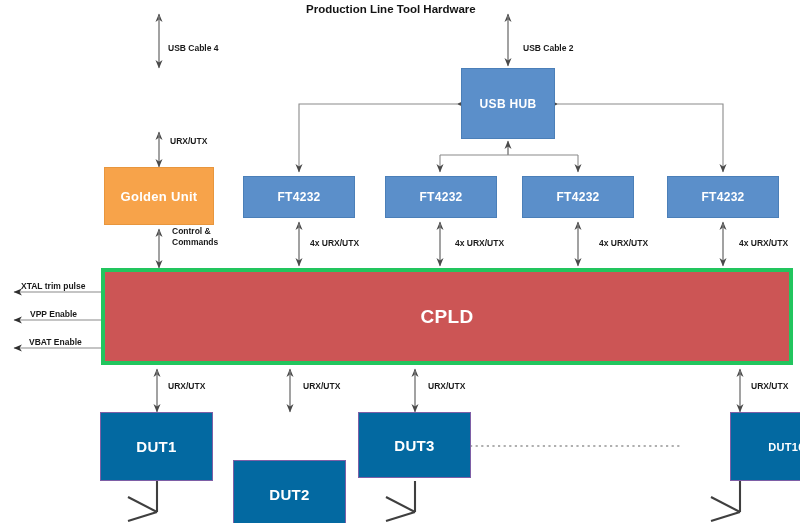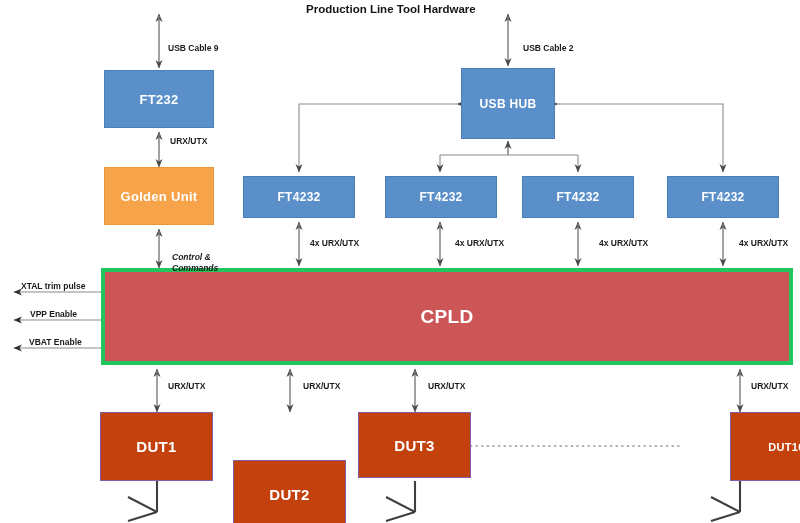--- a/index.html
+++ b/index.html
@@ -7,21 +7,21 @@
        font-family:"Liberation Sans",sans-serif;}
   #stage{position:absolute;left:0;top:0;width:800px;height:523px;}
   svg.layer{position:absolute;left:0;top:0;width:800px;height:523px;overflow:visible;}
   .box{position:absolute;box-sizing:border-box;display:flex;align-items:center;
        justify-content:center;color:#ffffff;font-weight:bold;letter-spacing:.3px;}
   .box.blue{background:#5b8fca;border:1px solid #4b7fb8;}
   .box.orange{background:#f5a košta;}
   .box.orange{background:#f6a council;}
   .box.orange{background:#f7a34a;border:1px solid #e8963d;}
   .box.red{background:#cc5555;border:4px solid #22c55e;}
-  .box.purple{background:#c2410c;border:1px solid #7e5fa6;}
+  .box.purple{background:#0369a1;border:1px solid #7e5fa6;}
   .lbl{position:absolute;color:#1a1a1a;font-size:8.5px;font-weight:bold;
        line-height:11px;white-space:pre;}
   .title{position:absolute;color:#141414;font-weight:bold;font-size:11.5px;
          white-space:nowrap;}
 </style>
 </head>
 <body>
 
 <div id="stage">
 
@@ -104,42 +104,41 @@
         <line x1="415" y1="512" x2="386" y2="521"></line>
       </g>
       <g>
         <line x1="740" y1="481" x2="740" y2="512"></line>
         <line x1="740" y1="512" x2="711" y2="497"></line>
         <line x1="740" y1="512" x2="711" y2="521"></line>
       </g>
     </g>
   </svg>
 
-  <div class="box blue" style="left:104px;top:70px;width:110px;height:58px;font-size:13px;">FT232</div>
 
   <div class="box orange" style="left:104px;top:167px;width:110px;height:58px;font-size:13px;">Golden Unit</div>
 
   <div class="box blue" style="left:461px;top:68px;width:94px;height:71px;font-size:12px;">USB HUB</div>
 
   <div class="box blue" style="left:243px;top:176px;width:112px;height:42px;font-size:12px;">FT4232</div>
   <div class="box blue" style="left:385px;top:176px;width:112px;height:42px;font-size:12px;">FT4232</div>
   <div class="box blue" style="left:522px;top:176px;width:112px;height:42px;font-size:12px;">FT4232</div>
   <div class="box blue" style="left:667px;top:176px;width:112px;height:42px;font-size:12px;">FT4232</div>
 
   <div class="box red" style="left:101px;top:268px;width:692px;height:97px;font-size:19px;">CPLD</div>
 
   <div class="box purple" style="left:100px;top:412px;width:113px;height:69px;font-size:15px;">DUT1</div>
   <div class="box purple" style="left:233px;top:412px;width:113px;height:69px;font-size:15px;margin-top:48px;">DUT2</div>
   <div class="box purple" style="left:358px;top:412px;width:113px;height:66px;font-size:15px;">DUT3</div>
   <div class="box purple" style="left:682px;top:412px;width:113px;height:69px;font-size:11px;margin-left:48px;">DUT16</div>
 
-  <div class="lbl" style="left:168px;top:43px;">USB Cable 9</div>
+  <div class="lbl" style="left:168px;top:43px;">USB Cable 4</div>
   <div class="lbl" style="left:523px;top:43px;">USB Cable 2</div>
   <div class="lbl" style="left:170px;top:136px;">URX/UTX</div>
-  <div class="lbl" style="left:172px;top:252px;font-style:italic;">Control &amp;
+  <div class="lbl" style="left:172px;top:226px;">Control &amp;
 Commands</div>
 
   <div class="lbl" style="left:310px;top:238px;">4x URX/UTX</div>
   <div class="lbl" style="left:455px;top:238px;">4x URX/UTX</div>
   <div class="lbl" style="left:599px;top:238px;">4x URX/UTX</div>
   <div class="lbl" style="left:739px;top:238px;">4x URX/UTX</div>
 
   <div class="lbl" style="left:168px;top:381px;">URX/UTX</div>
   <div class="lbl" style="left:303px;top:381px;">URX/UTX</div>
   <div class="lbl" style="left:428px;top:381px;">URX/UTX</div>

